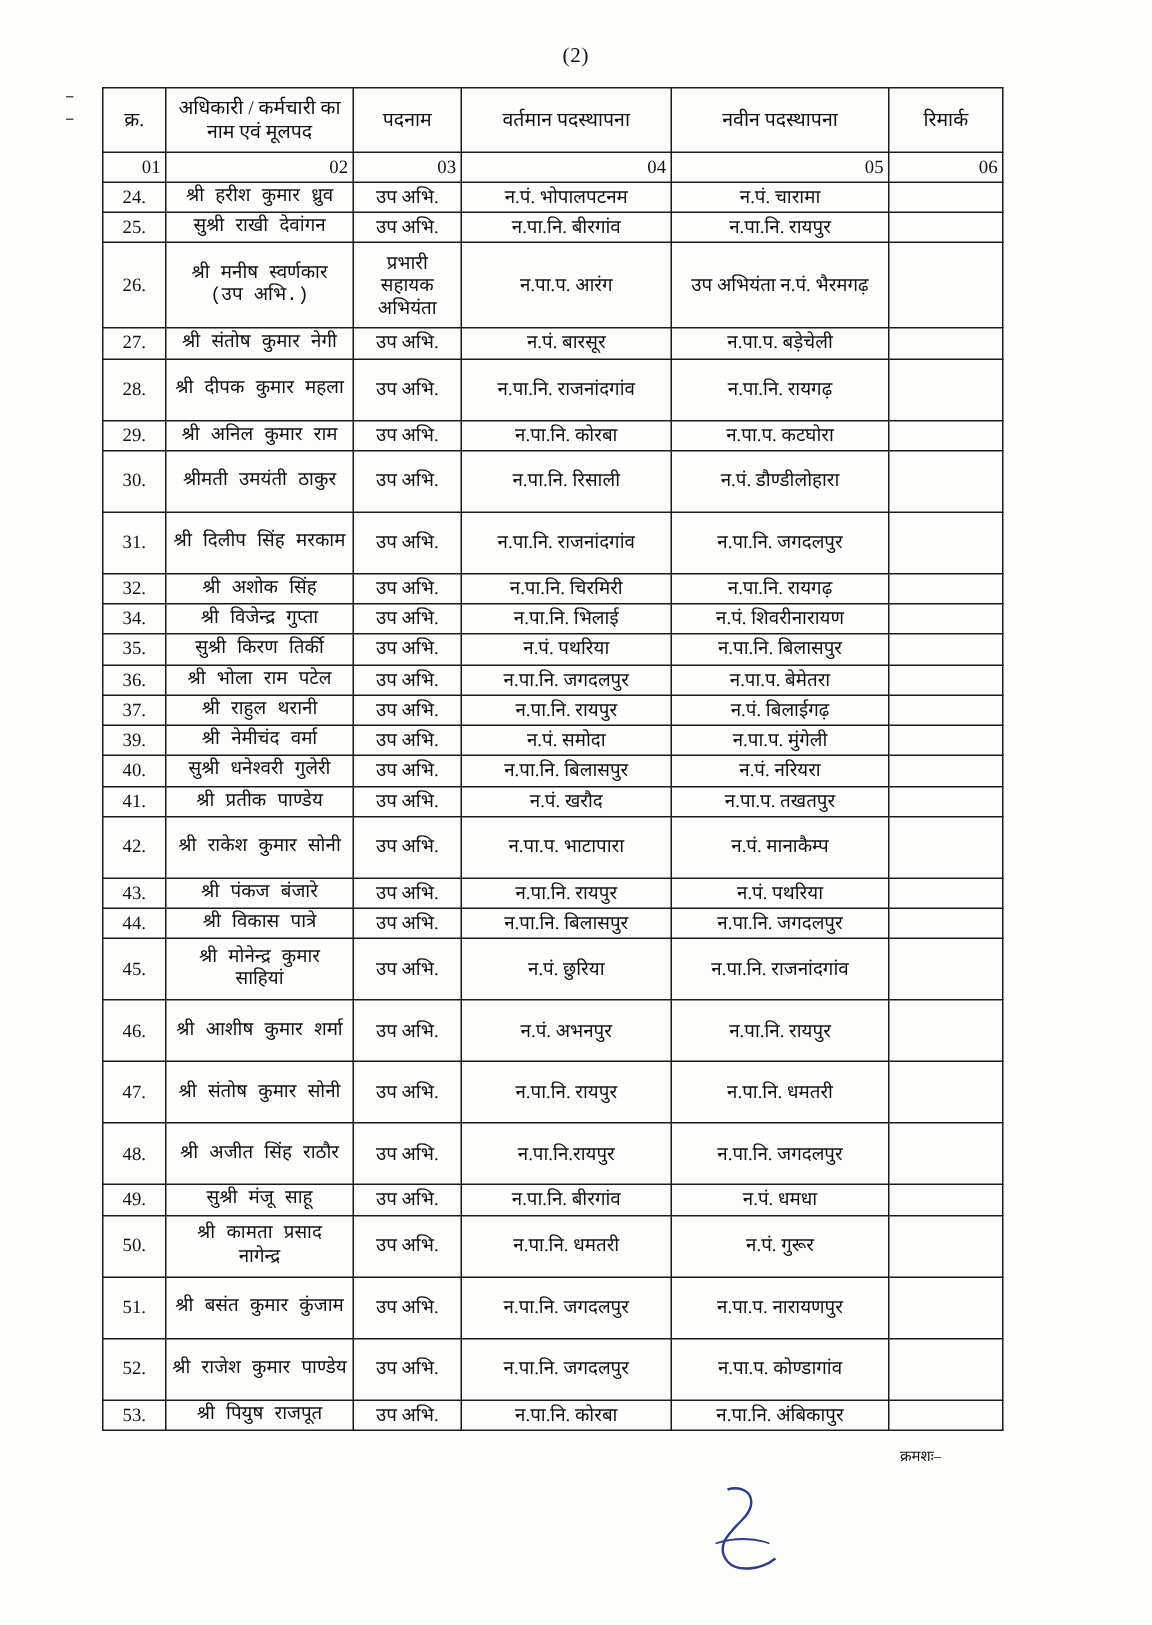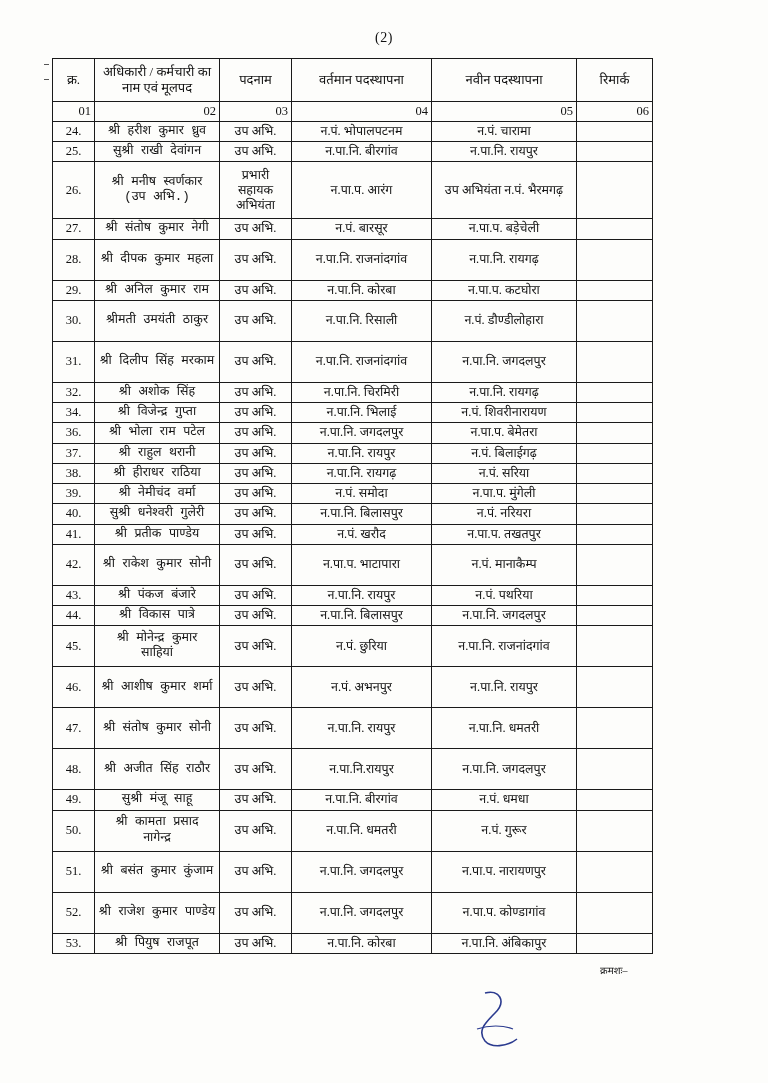--- a/index.html
+++ b/index.html
@@ -40,21 +40,21 @@
   .margin-ticks span {
     display: block;
     width: 5px;
     height: 1px;
     background: #555;
     margin-bottom: 14px;
   }
   table.main {
     position: absolute;
     top: 58px;
-    left: 52px;
+    left: 68px;
     width: 553px;
     border-collapse: collapse;
     table-layout: fixed;
   }
   table.main td, table.main th {
     border: 1px solid #1a1a1a;
     font-size: 12.5px;
     line-height: 1.22;
     padding: 2px 3px;
     vertical-align: middle;
@@ -222,41 +222,41 @@
         </tr>
         <tr>
           <td class="sn">34.</td>
           <td class="name">श्री विजेन्द्र गुप्ता</td>
           <td class="post">उप अभि.</td>
           <td class="cur">न.पा.नि. भिलाई</td>
           <td class="newp">न.पं. शिवरीनारायण</td>
           <td class="rem"></td>
         </tr>
         <tr>
+          <td class="sn">35.</td>
+          <td class="name">सुश्री किरण तिर्की</td>
+          <td class="post">उप अभि.</td>
+          <td class="cur">न.पं. पथरिया</td>
+          <td class="newp">न.पा.नि. बिलासपुर</td>
+          <td class="rem"></td>
+        </tr>
+        <tr>
           <td class="sn">36.</td>
           <td class="name">श्री भोला राम पटेल</td>
           <td class="post">उप अभि.</td>
           <td class="cur">न.पा.नि. जगदलपुर</td>
           <td class="newp">न.पा.प. बेमेतरा</td>
           <td class="rem"></td>
         </tr>
         <tr>
           <td class="sn">37.</td>
           <td class="name">श्री राहुल थरानी</td>
           <td class="post">उप अभि.</td>
           <td class="cur">न.पा.नि. रायपुर</td>
           <td class="newp">न.पं. बिलाईगढ़</td>
-          <td class="rem"></td>
-        </tr>
-        <tr>
-          <td class="sn">38.</td>
-          <td class="name">श्री हीराधर राठिया</td>
-          <td class="post">उप अभि.</td>
-          <td class="cur">न.पा.नि. रायगढ़</td>
-          <td class="newp">न.पं. सरिया</td>
           <td class="rem"></td>
         </tr>
         <tr>
           <td class="sn">39.</td>
           <td class="name">श्री नेमीचंद वर्मा</td>
           <td class="post">उप अभि.</td>
           <td class="cur">न.पं. समोदा</td>
           <td class="newp">न.पा.प. मुंगेली</td>
           <td class="rem"></td>
         </tr>

